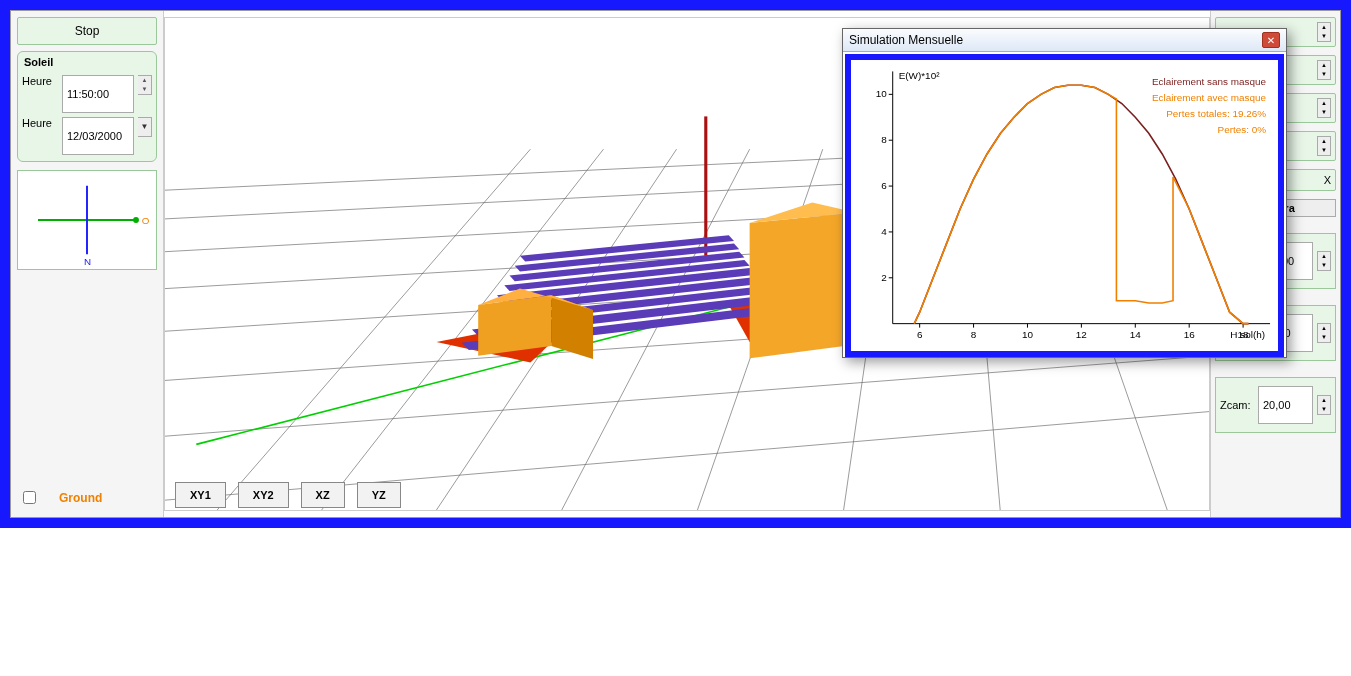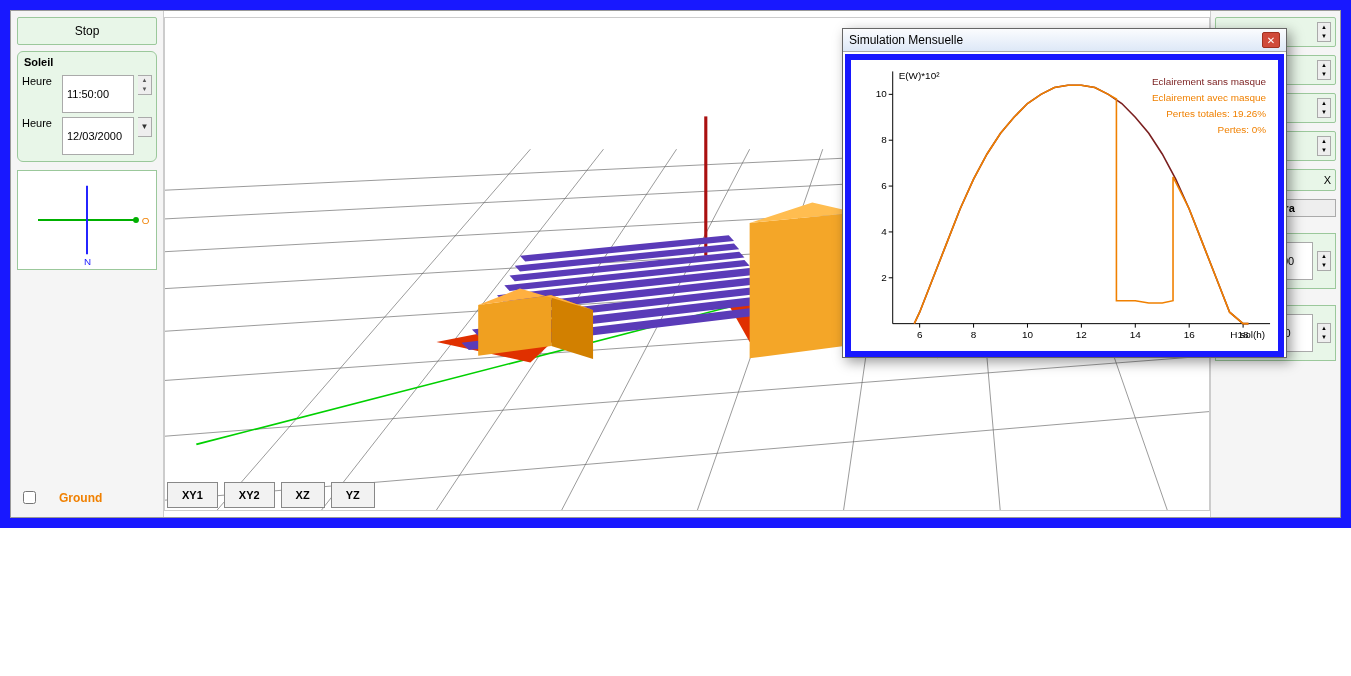--- a/index.html
+++ b/index.html
@@ -92,22 +92,22 @@
   
   .main-panel {
     flex: 1;
     position: relative;
     background: #fff;
     border: 1px solid #ccc;
     margin: 6px 0 6px 0;
   }
   .view-tabs {
     position: absolute;
-    left: 2px; bottom: 2px;
-    display: flex; gap: 6px;
+    left: 10px; bottom: 2px;
+    display: flex; gap: 12px;
   }
   .view-tab {
     border: 1px solid #888;
     background: #f2f2f2;
     padding: 6px 14px;
     font-weight: bold;
     font-size: 11px;
     cursor: pointer;
   }
 
@@ -357,20 +357,28 @@
         <label>Xcam:</label>
         <div class="input-box">-30,00</div>
         <div class="mini-spinner">
             <div>▲</div>
             <div>▼</div>
           </div>
       </div>
       <div class="cam-row">
         <label>Ycam:</label>
         <div class="input-box">40,00</div>
+        <div class="mini-spinner">
+            <div>▲</div>
+            <div>▼</div>
+          </div>
+      </div>
+      <div class="cam-row">
+        <label>Zcam:</label>
+        <div class="input-box">20,00</div>
         <div class="mini-spinner">
             <div>▲</div>
             <div>▼</div>
           </div>
       </div>
     </div>
 
   </div>
 
   <div class="chart-window">

